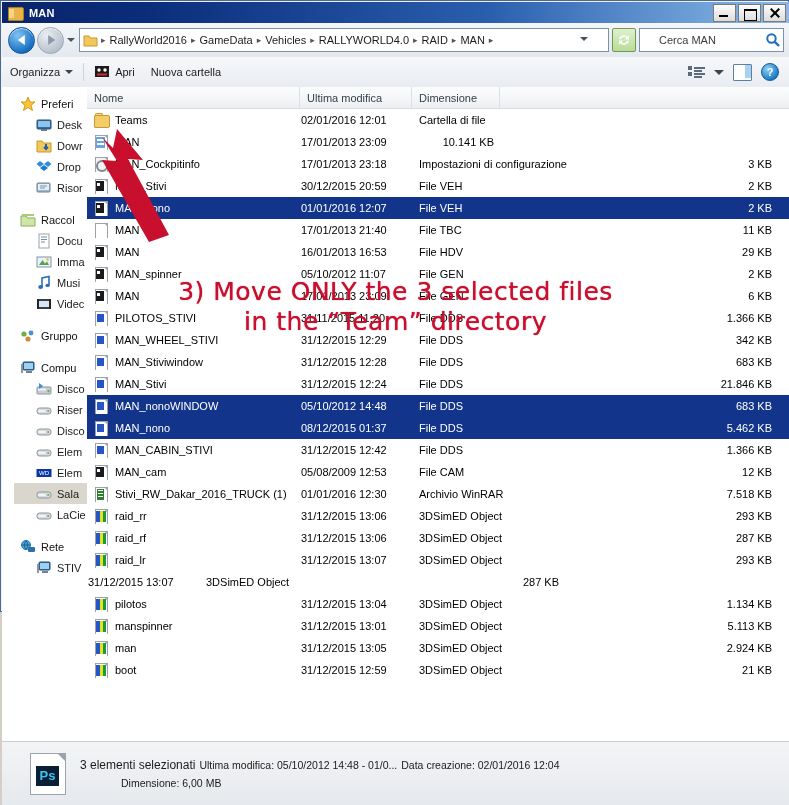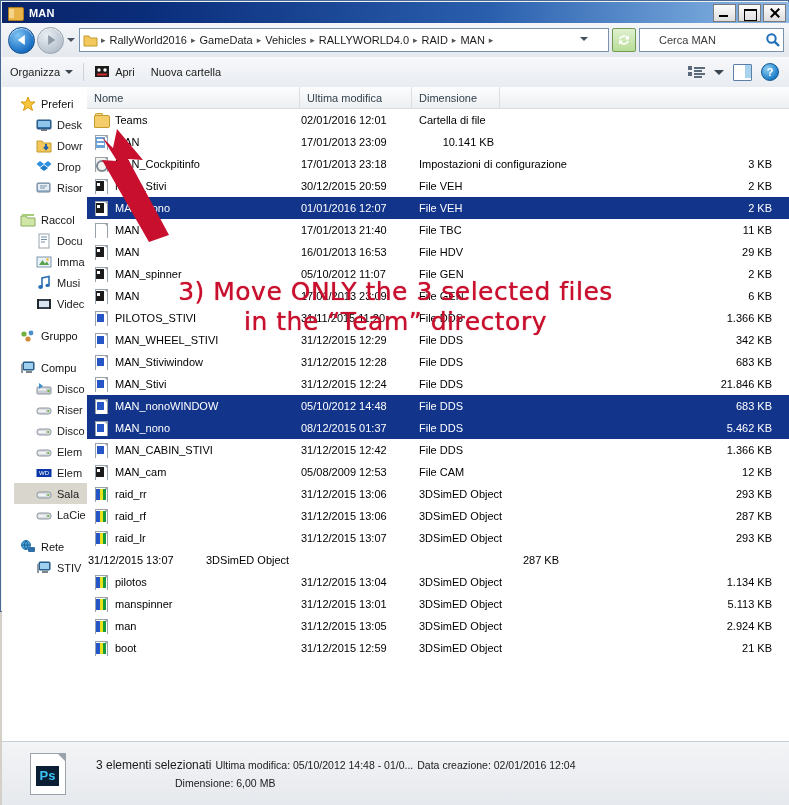--- a/index.html
+++ b/index.html
@@ -159,24 +159,24 @@
 
   
   .statusbar{position:absolute;left:1px;top:740px;width:787px;height:63px;
     background:linear-gradient(#f3f4f6,#e6e9ed);border-top:1px solid #c8ced5;display:flex;align-items:center;}
   .psicon{width:34px;height:40px;margin-left:28px;background:#fff;border:1px solid #9aa3ab;position:relative;}
   .psicon:after{content:"";position:absolute;right:-1px;top:-1px;border-width:0 9px 9px 0;border-style:solid;border-color:transparent #9aa3ab transparent transparent;}
   .psicon .ps{position:absolute;left:5px;top:12px;width:23px;height:20px;background:#0a1f33;
     color:#3ec2f3;font-size:13px;font-weight:bold;display:flex;align-items:center;justify-content:center;
     font-family:"Liberation Sans",sans-serif;}
   .stext{margin-left:14px;}
-  .stline1{display:flex;align-items:baseline;margin-left:16px;}
+  .stline1{display:flex;align-items:baseline;}
   .stline1 .big{font-size:12px;color:#1b1b1b;}
   .stline1 .sm{font-size:10.5px;color:#1b1b1b;margin-left:4px;}
-  .stline2{font-size:10.5px;color:#1b1b1b;margin-top:5px;margin-left:95px;}
+  .stline2{font-size:10.5px;color:#1b1b1b;margin-top:5px;margin-left:41px;}
 </style>
 </head>
 <body>
 
 <div class="window">
 
   <div class="titlebar">
     <div class="ticon">
       <div class="f1"></div>
         <div class="f2"></div>
@@ -678,20 +678,33 @@
                 <span class="wh"></span>
               </span>
               <span class="txt">MAN_cam</span>
             </div>
             <div class="date">05/08/2009 12:53</div>
             <div class="type">File CAM</div>
             <div class="size">12 KB</div>
           </div>
           <div class="row">
             <div class="name">
+              <span class="fi rar">
+                <span class="pg"></span>
+                <span class="bk"></span>
+                <span class="l"></span>
+              </span>
+              <span class="txt">Stivi_RW_Dakar_2016_TRUCK (1)</span>
+            </div>
+            <div class="date">01/01/2016 12:30</div>
+            <div class="type">Archivio WinRAR</div>
+            <div class="size">7.518 KB</div>
+          </div>
+          <div class="row">
+            <div class="name">
               <span class="fi ddsx">
                 <span class="pg"></span>
                 <span class="g1"></span>
                 <span class="g2"></span>
                 <span class="g3"></span>
               </span>
               <span class="txt">raid_rr</span>
             </div>
             <div class="date">31/12/2015 13:06</div>
             <div class="type">3DSimED Object</div>

